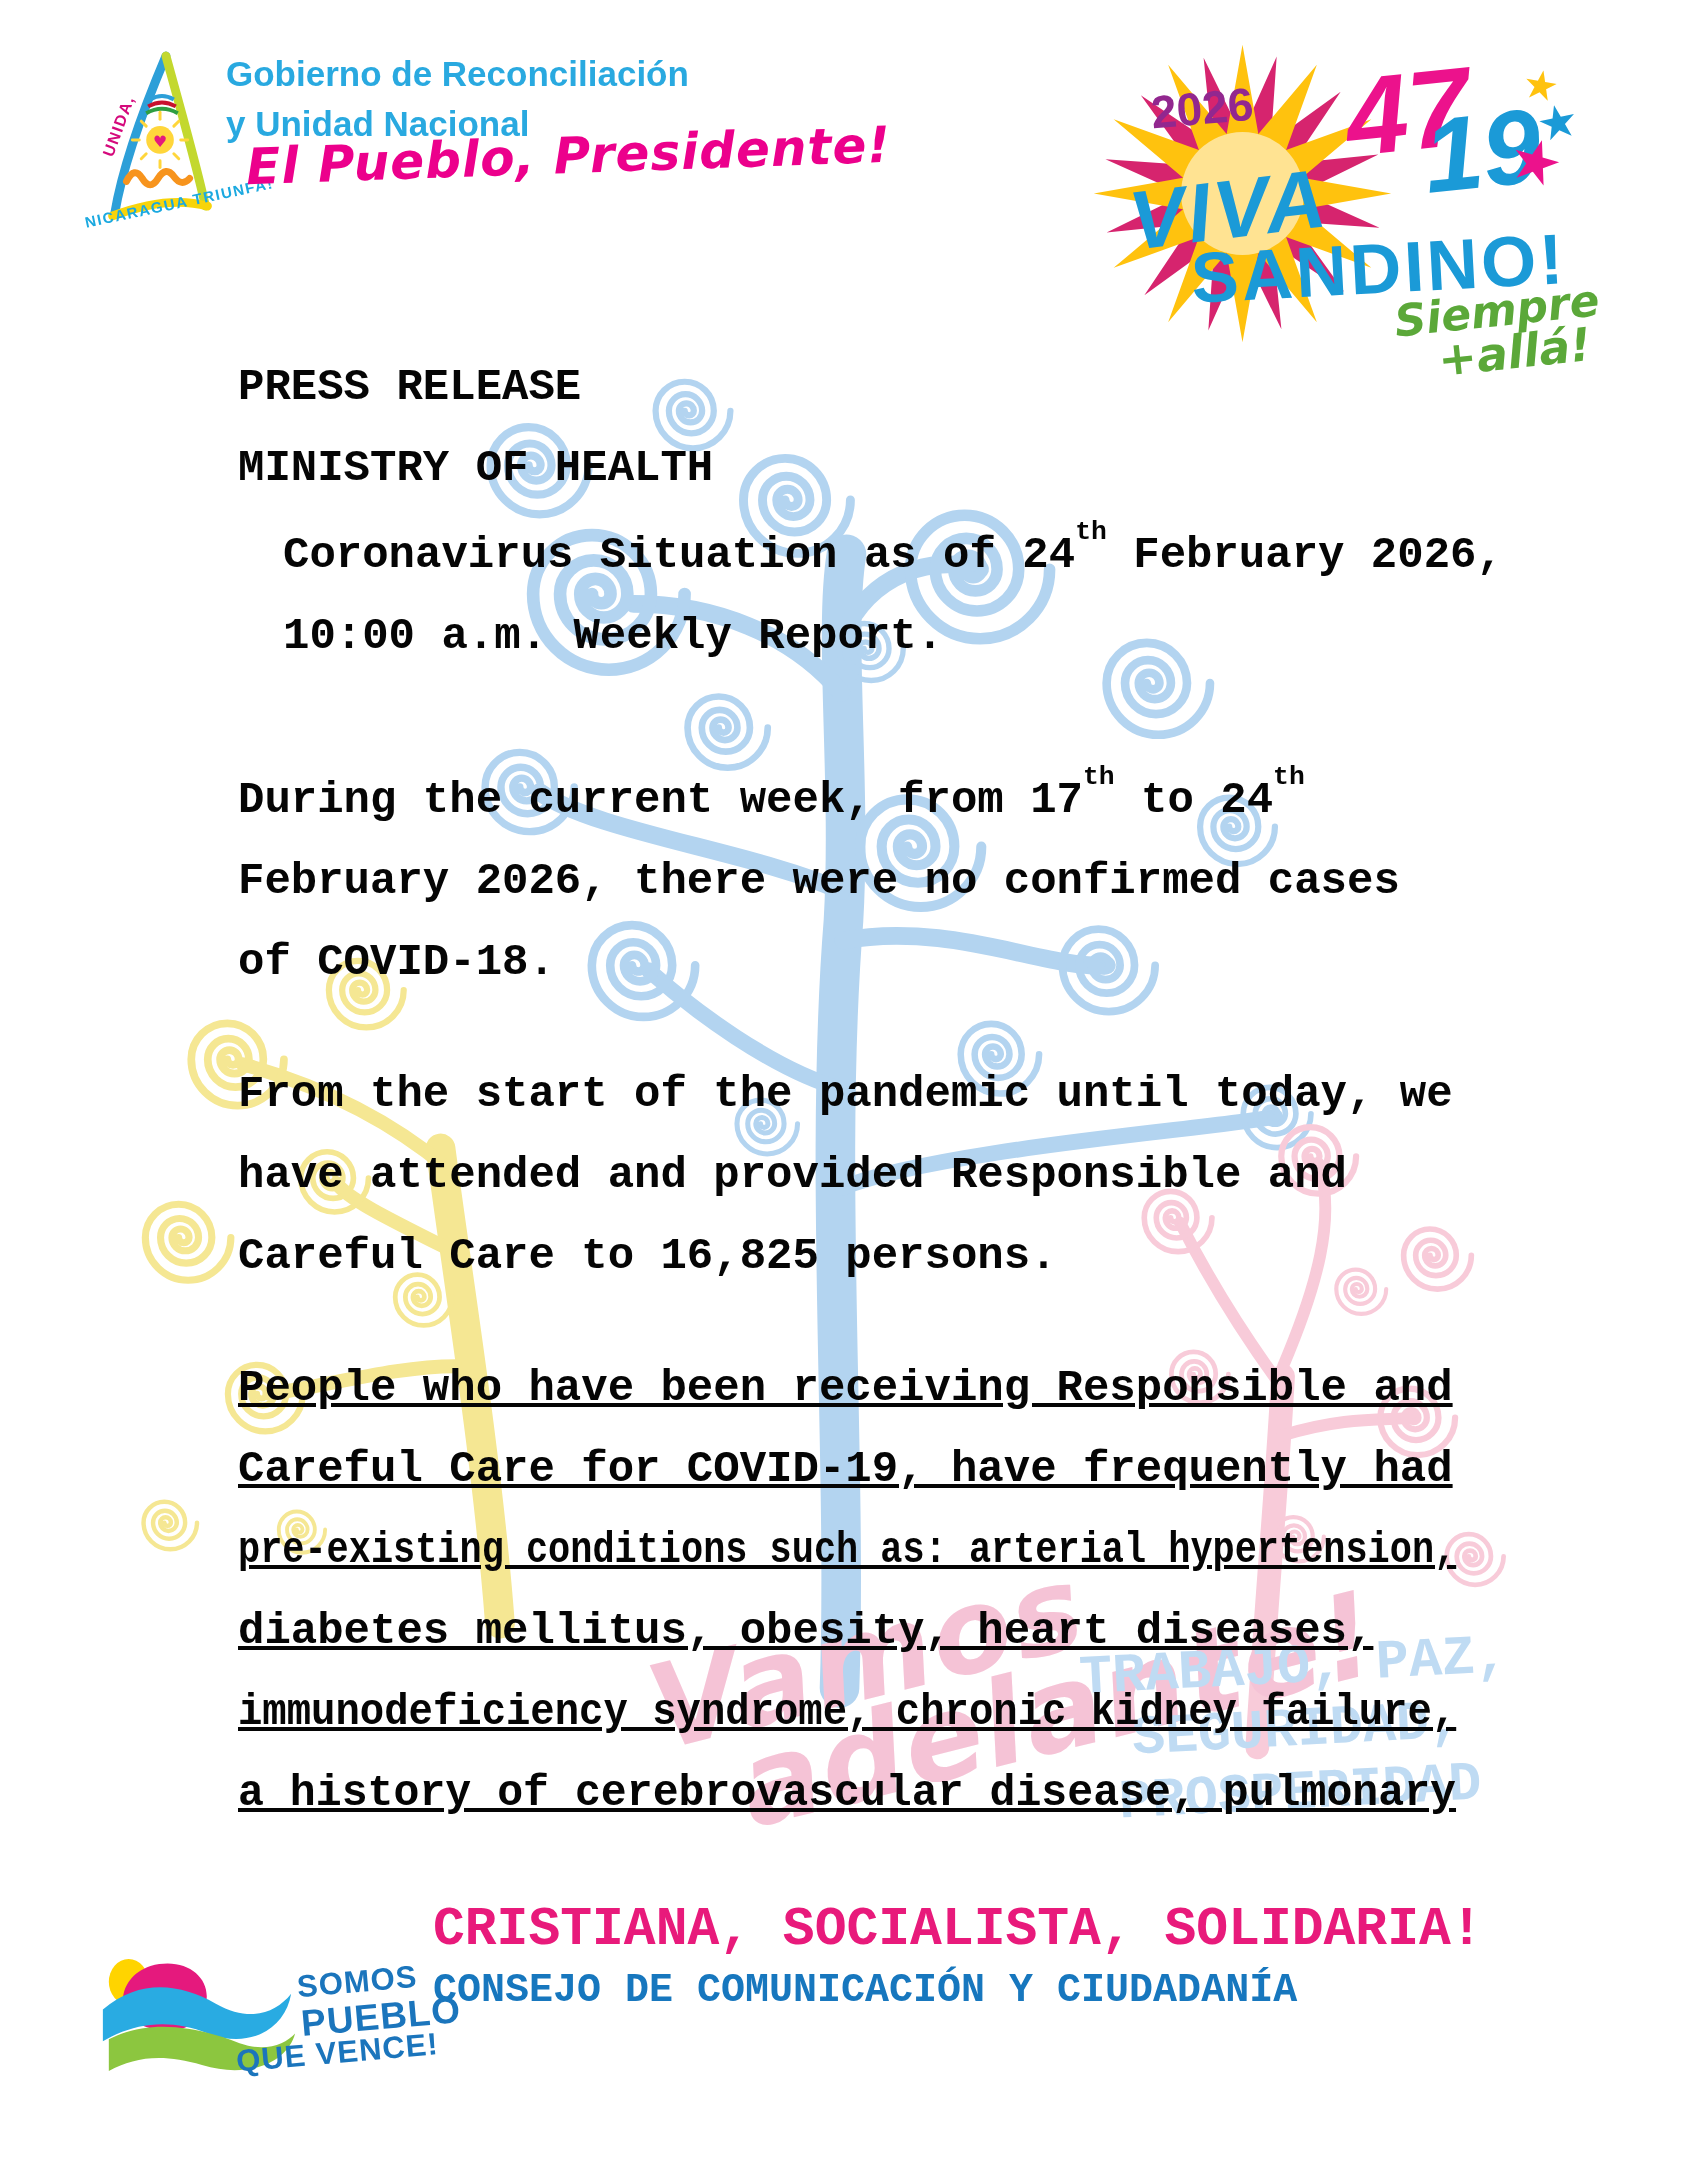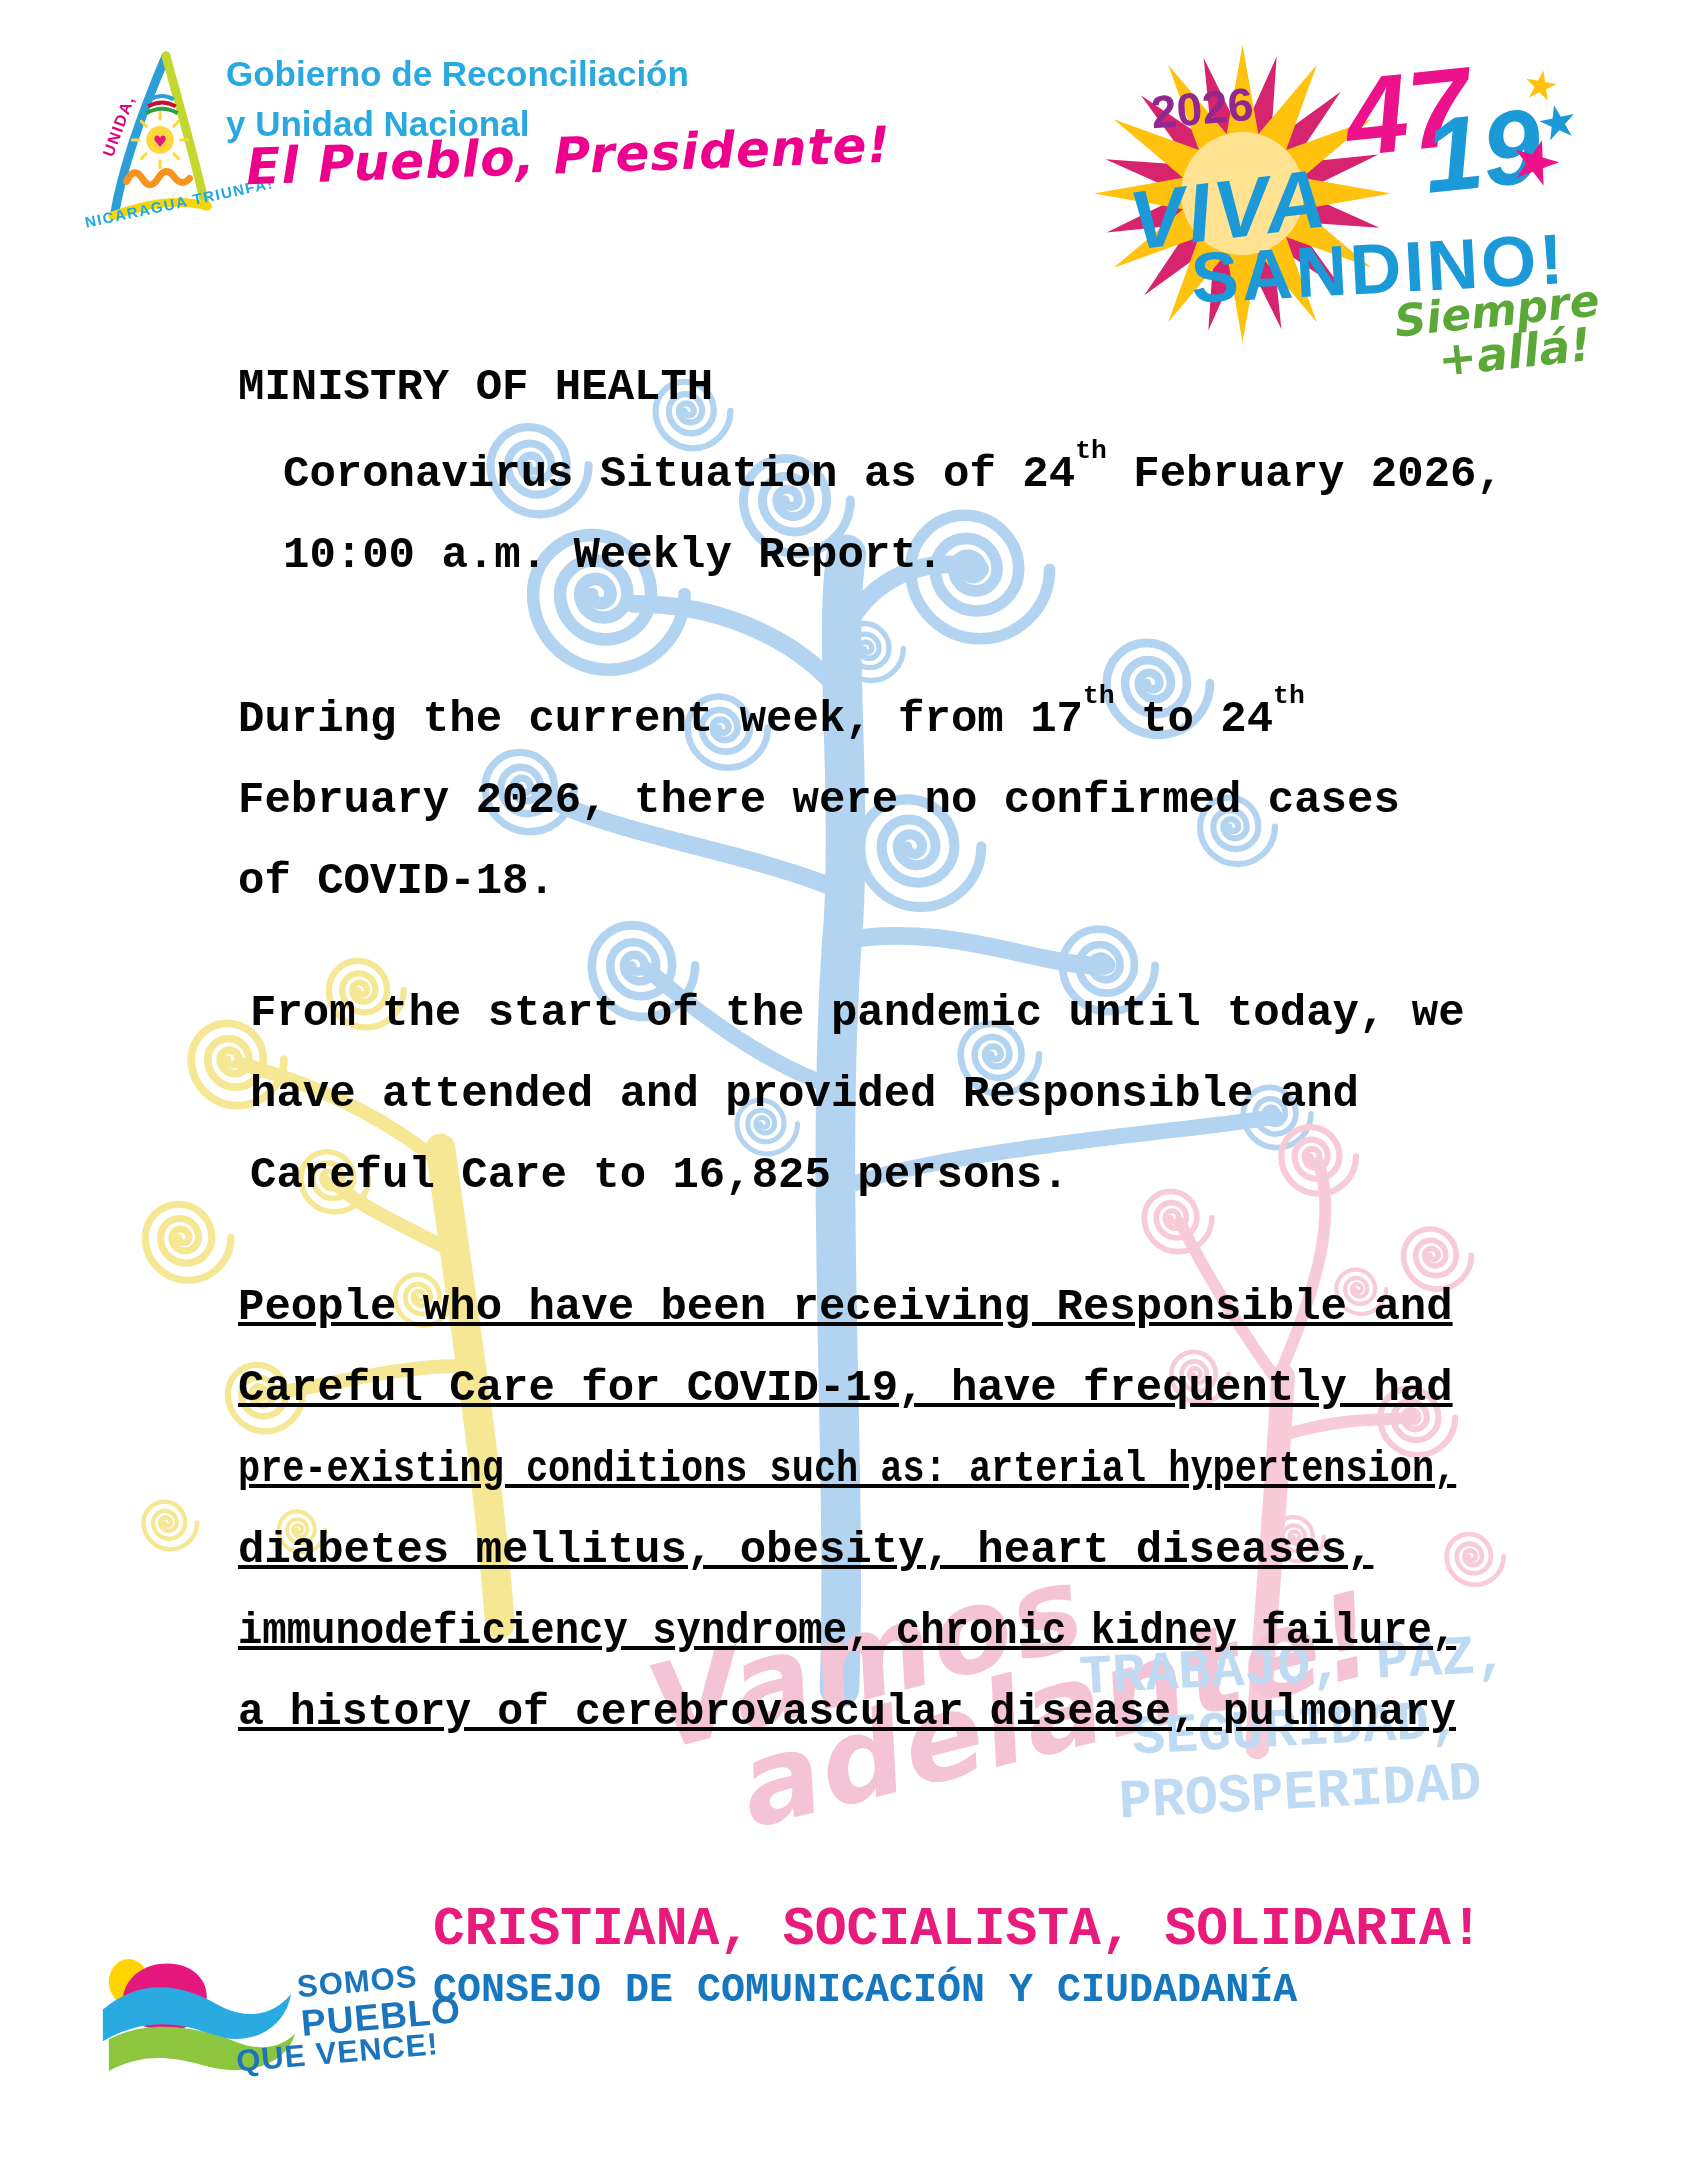--- a/index.html
+++ b/index.html
@@ -159,32 +159,35 @@
   <span class="hdr-abs star" style="left:1523px;top:65px;font-size:40px;color:#FFC20E;transform:rotate(10deg);">★</span>
   <span class="hdr-abs star" style="left:1537px;top:99px;font-size:46px;color:#1B9AD7;transform:rotate(-12deg);">★</span>
   <span class="hdr-abs star" style="left:1509px;top:133px;font-size:59px;color:#EC128C;transform:rotate(16deg);">★</span>
   <span class="hdr-abs anniv-word" style="left:1129px;top:162px;font-size:83px;color:#1B9AD7;font-style:italic;letter-spacing:3px;transform:rotate(-7deg);">VIVA</span>
   <span class="hdr-abs anniv-word" style="left:1191px;top:228px;font-size:71px;color:#1B9AD7;letter-spacing:3px;transform:rotate(-3deg);">SANDINO!</span>
   <span class="hdr-abs" style="left:1394px;top:285px;font-size:44px;color:#5BA839;font-style:italic;font-weight:bold;transform:rotate(-6deg);font-family:'DejaVu Sans',sans-serif;">Siempre</span>
   <span class="hdr-abs" style="left:1438px;top:325px;font-size:46px;color:#5BA839;font-style:italic;font-weight:bold;transform:rotate(-6deg);font-family:'DejaVu Sans',sans-serif;">+allá!</span>
 
   <div id="doc-body">
       <div style="margin-top: 0px;">
+        <div class="bline plast">PRESS RELEASE</div>
+      </div>
+      <div style="margin-top: 0px;">
         <div class="bline plast">MINISTRY OF HEALTH</div>
       </div>
       <div style="margin-top: 6px; margin-left: 45px;">
         <div class="bline">Coronavirus Situation as of 24<sup>th</sup> February 2026,</div>
         <div class="bline plast">10:00 a.m. Weekly Report.</div>
       </div>
       <div style="margin-top: 83px;">
         <div class="bline">During the current week, from 17<sup>th</sup> to 24<sup>th</sup></div>
         <div class="bline">February 2026, there were no confirmed cases</div>
         <div class="bline plast">of COVID-18.</div>
       </div>
-      <div style="margin-top: 51px; margin-left: 12px;">
+      <div style="margin-top: 51px;">
         <div class="bline">From the start of the pandemic until today, we</div>
         <div class="bline">have attended and provided Responsible and</div>
         <div class="bline plast">Careful Care to 16,825 persons.</div>
       </div>
       <div style="margin-top: 51px; text-decoration: underline;">
         <div class="bline">People who have been receiving Responsible and</div>
         <div class="bline">Careful Care for COVID-19, have frequently had</div>
         <div class="bline" style="width: 1438px; transform: scaleX(0.838843);">pre-existing conditions such as: arterial hypertension,</div>
         <div class="bline">diabetes mellitus, obesity, heart diseases,</div>
         <div class="bline" style="width: 1307px; transform: scaleX(0.922727);">immunodeficiency syndrome, chronic kidney failure,</div>

